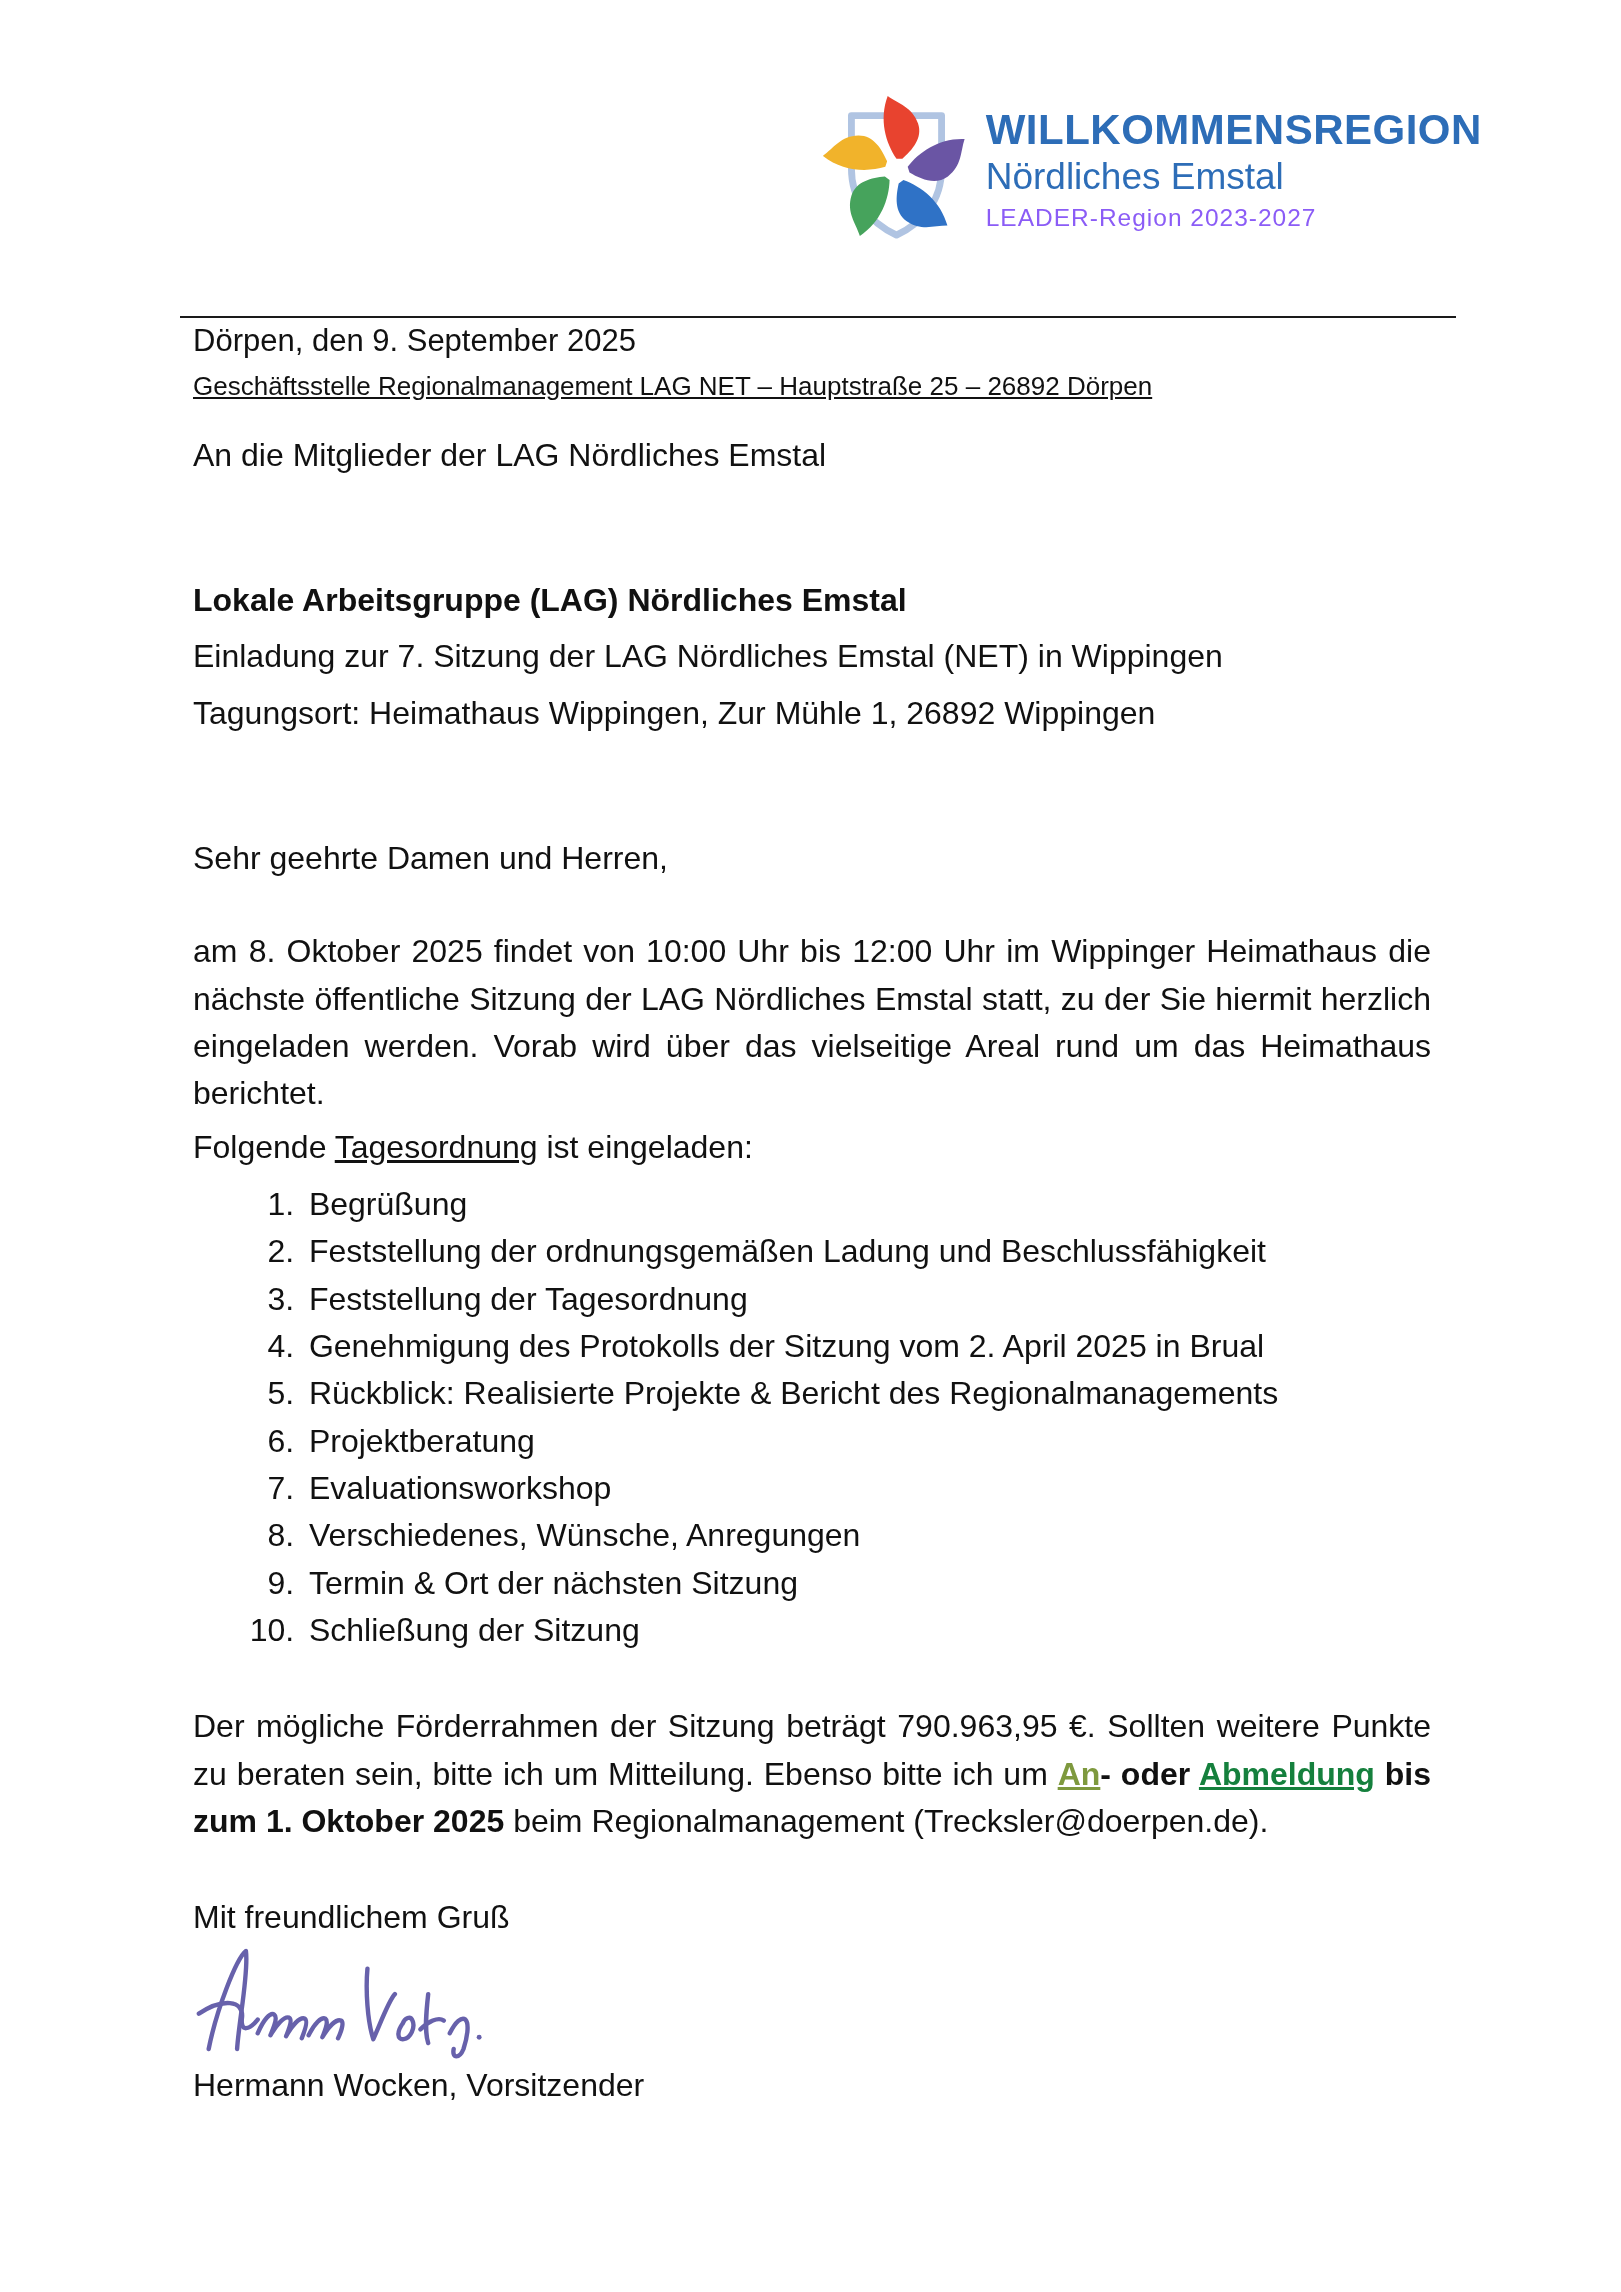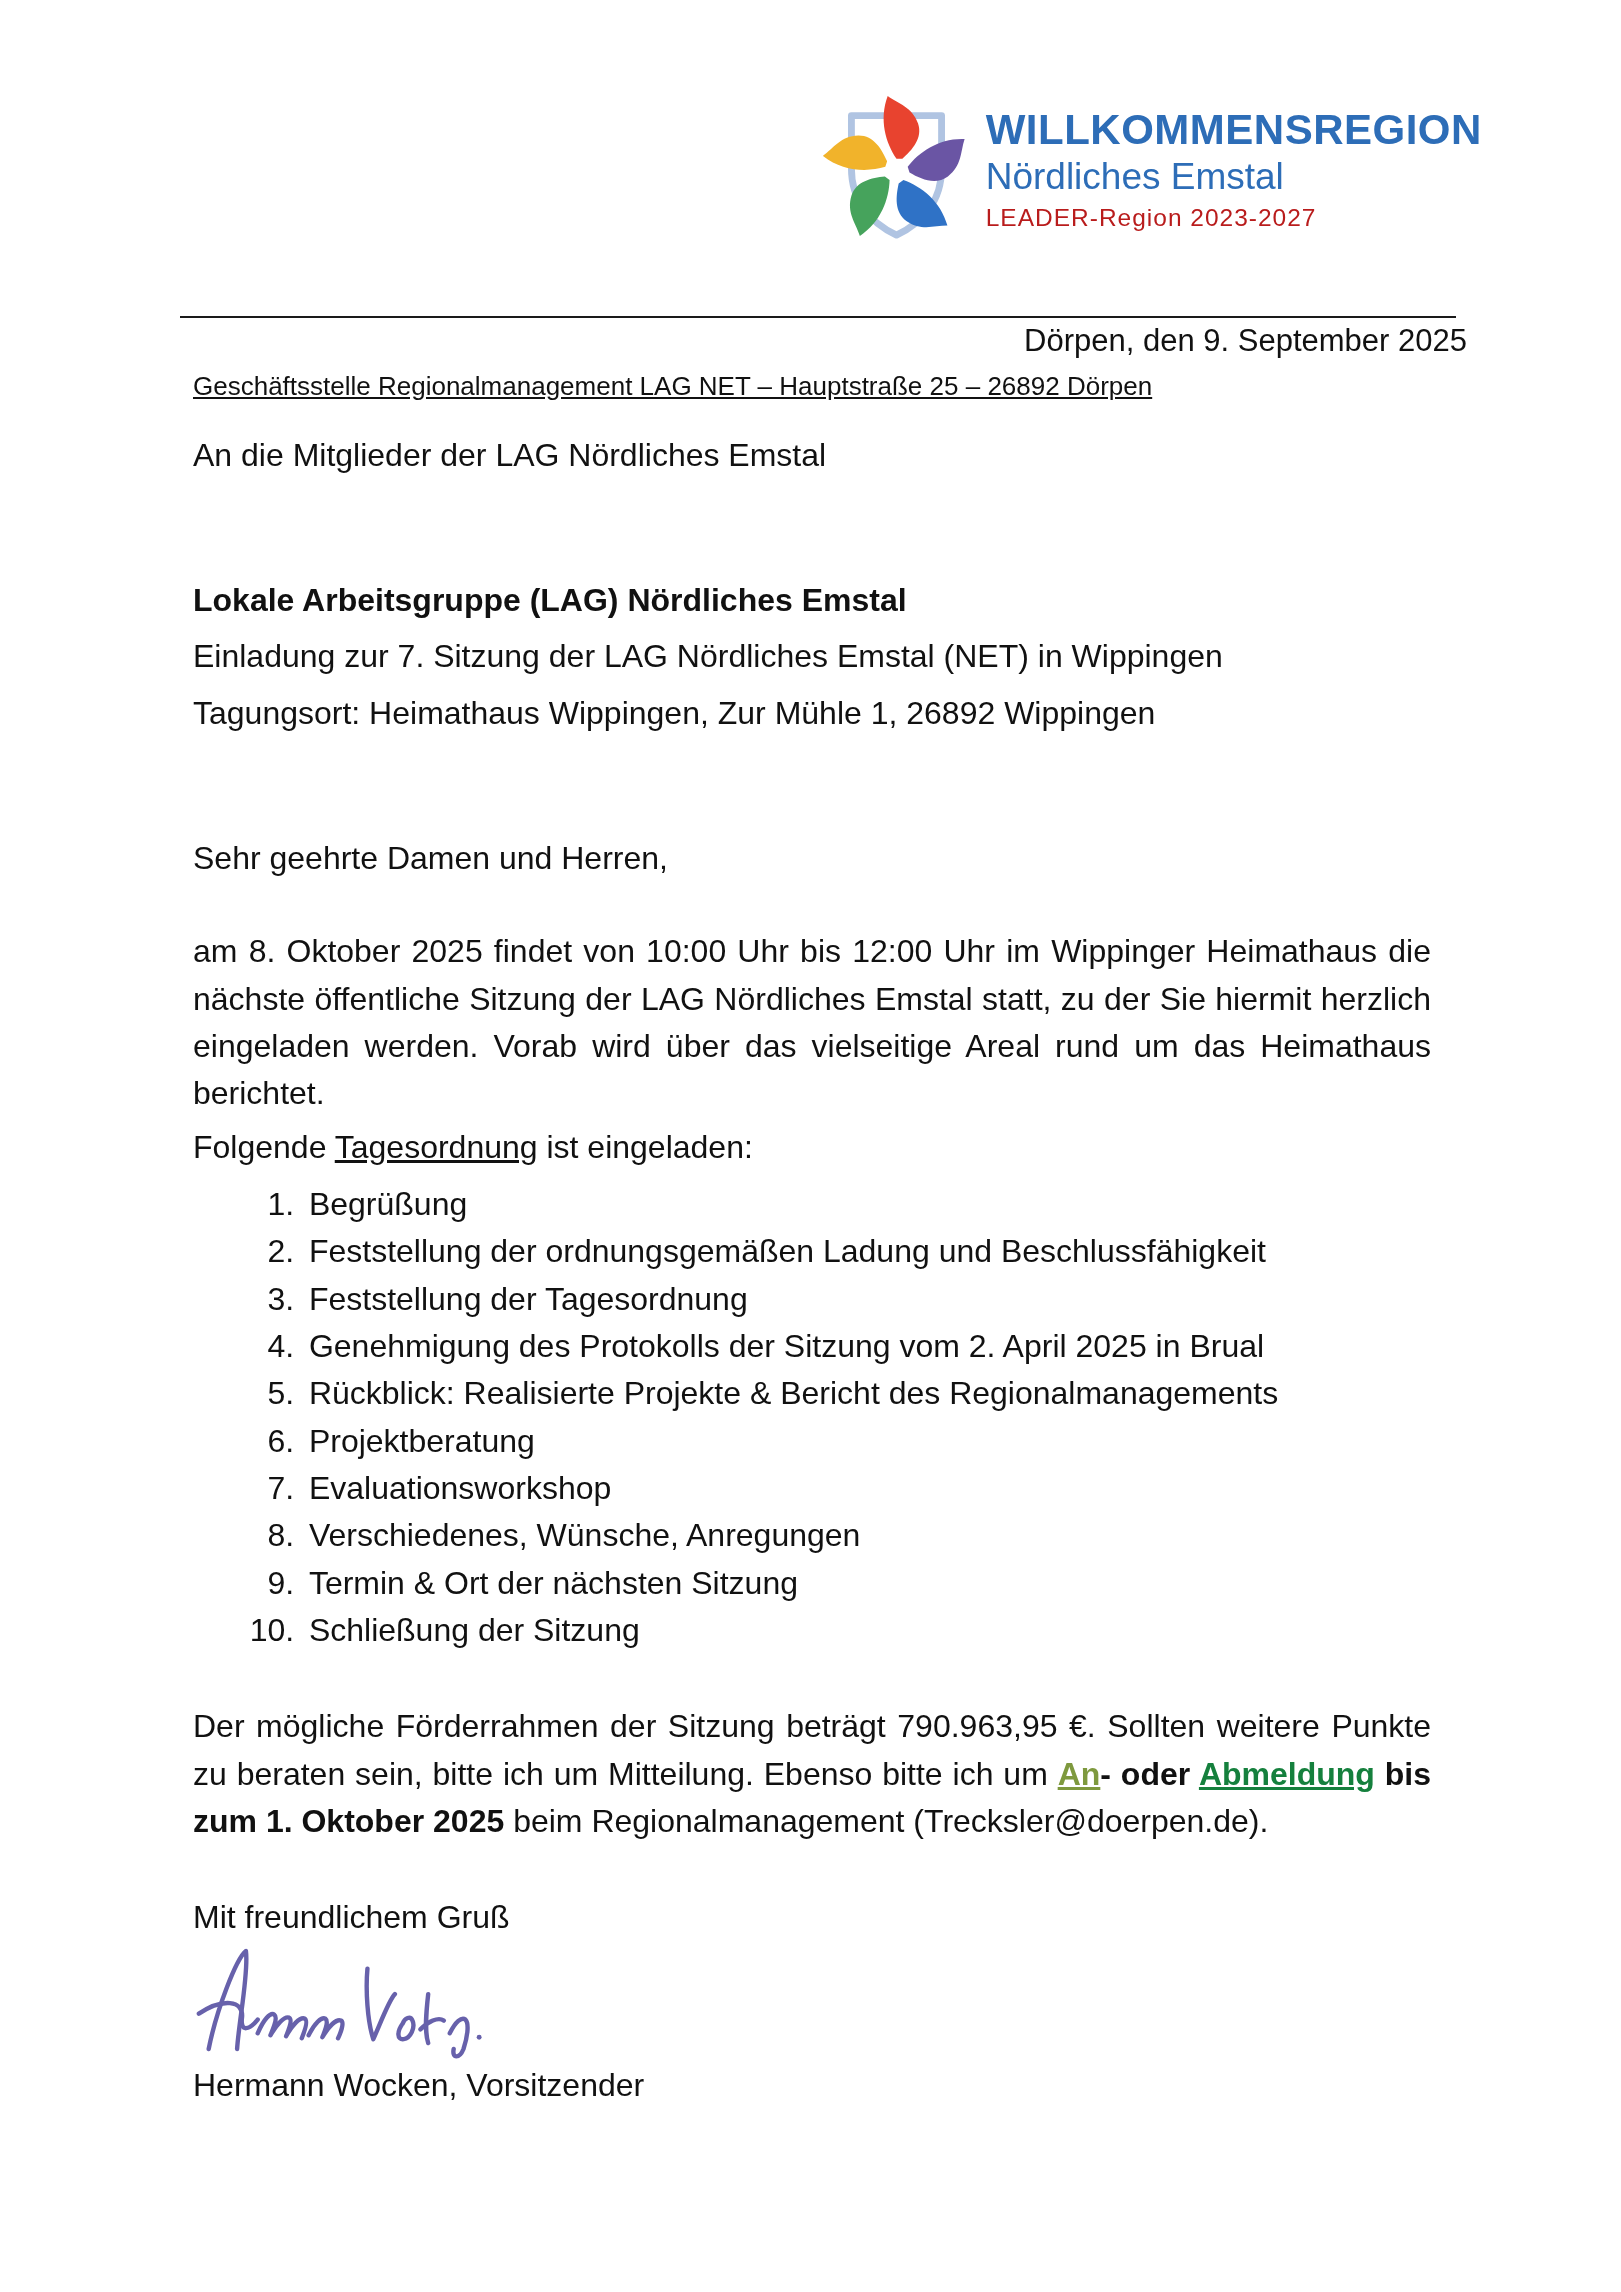--- a/index.html
+++ b/index.html
@@ -25,31 +25,30 @@
   .logo-icon svg { width: 147px; height: 159px; display: block; }
   .logo-text { display: flex; flex-direction: column; justify-content: space-between; }
   .logo-title {
     font-size: 42px; font-weight: bold; color: #2d6db7; letter-spacing: 0.5px;
     line-height: 1.05;
   }
   .logo-subtitle {
     font-size: 37px; color: #2d6db7; margin-top: 5.9px; line-height: 1.05;
   }
   .logo-tagline {
-    font-size: 24.5px; color: #b91c1c; margin-top: 8.8px; letter-spacing: 1px; line-height: 1.05;
+    font-size: 24.5px; color: #8b5cf6; margin-top: 8.8px; letter-spacing: 1px; line-height: 1.05;
   }
   
   .content { padding: 0 190px 0 193px; }
   .rule {
     margin: 316px -24.5px 0 -12.7px;
     border-top: 2.9px solid #1a1a1a;
     height: 0;
   }
   .date-line {
-    text-align: right;
     margin: 4.9px -36px 0 0;
     font-size: 31px;
   }
   .sender-line { margin-top: 11.8px; font-size: 26px; }
   .sender-line .u-black { text-decoration: underline; }
   .recipients { margin-top: 25.5px; font-size: 32px; line-height: 1.76; }
   .subject { margin-top: 88px; font-size: 32px; line-height: 1.78; }
   .subject-line1 { font-weight: bold; }
   .salutation { margin-top: 98px; font-size: 32px; }
   .para {

